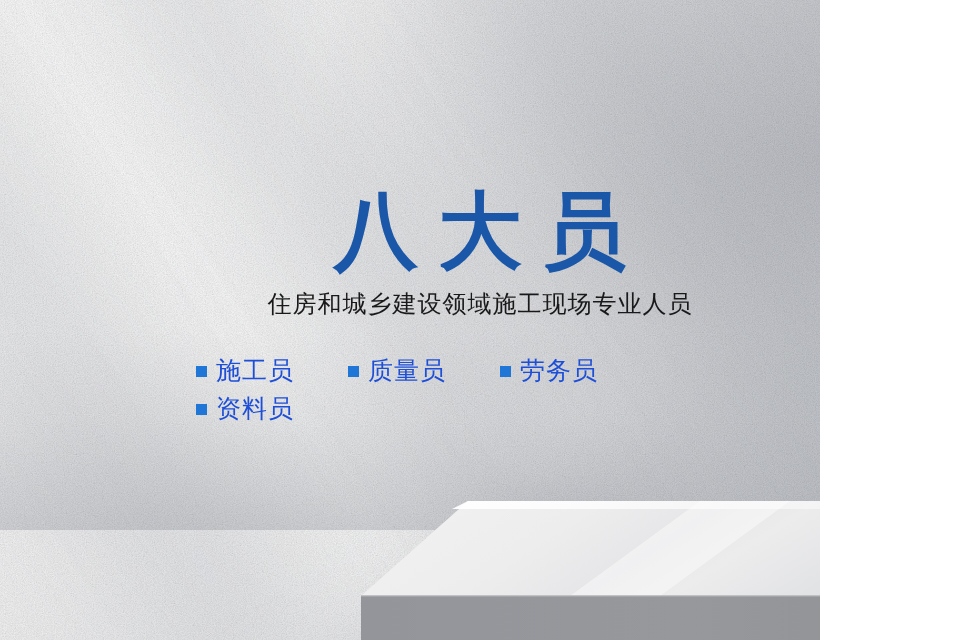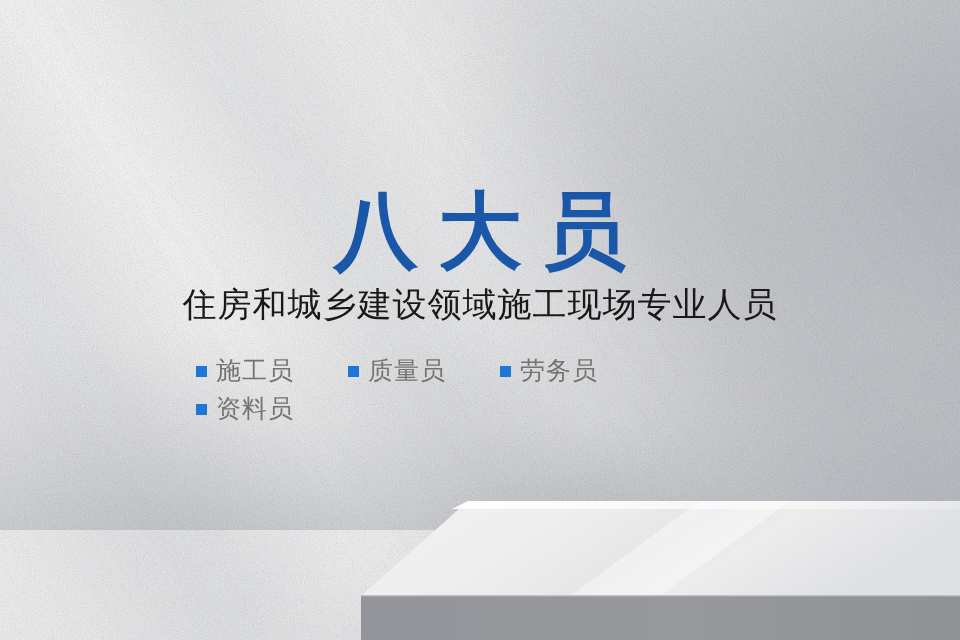--- a/index.html
+++ b/index.html
@@ -7,25 +7,26 @@
     margin: 0;
     padding: 0;
     background: #ffffff;
   }
   body {
     font-family: "Liberation Sans", "DejaVu Sans", sans-serif;
   }
 
   .poster {
     position: relative;
-    width: 960px;
+    width: 804px;
     height: 640px;
     overflow: hidden;
     background: #e7e8ea;
     user-select: none;
+    padding-left: 16px;
   }
 
   
   .wall {
     position: absolute;
     inset: 0;
     background:
       linear-gradient(118deg,
         #fdfdfd 0%,
         #fbfbfc 18%,
@@ -153,21 +154,21 @@
     color: #1a57a8;
     letter-spacing: 20px;
     text-indent: 20px;
     font-family: "DejaVu Sans", "Liberation Sans", sans-serif;
   }
 
   .subtitle {
     position: absolute;
     left: 0; top: 287px;
     width: 960px;
-    font-size: 34px;
+    font-size: 24px;
     line-height: 34px;
     font-weight: 400;
     color: #19191a;
     letter-spacing: 1px;
     font-family: "DejaVu Sans", "Liberation Sans", sans-serif;
   }
 
   .roles {
     position: absolute;
     left: 196px; top: 352px;
@@ -188,21 +189,21 @@
   .bullet {
     width: 11px;
     height: 11px;
     background: #1f76d6;
     flex: 0 0 11px;
     margin-right: 9px;
   }
   .role-label {
     font-size: 25px;
     line-height: 30px;
-    color: #737373;
+    color: #1d4ed8;
     letter-spacing: 1px;
     white-space: nowrap;
     font-family: "DejaVu Sans", "Liberation Sans", sans-serif;
   }
 </style>
 </head>
 <body>
 
 <div class="poster">
 

